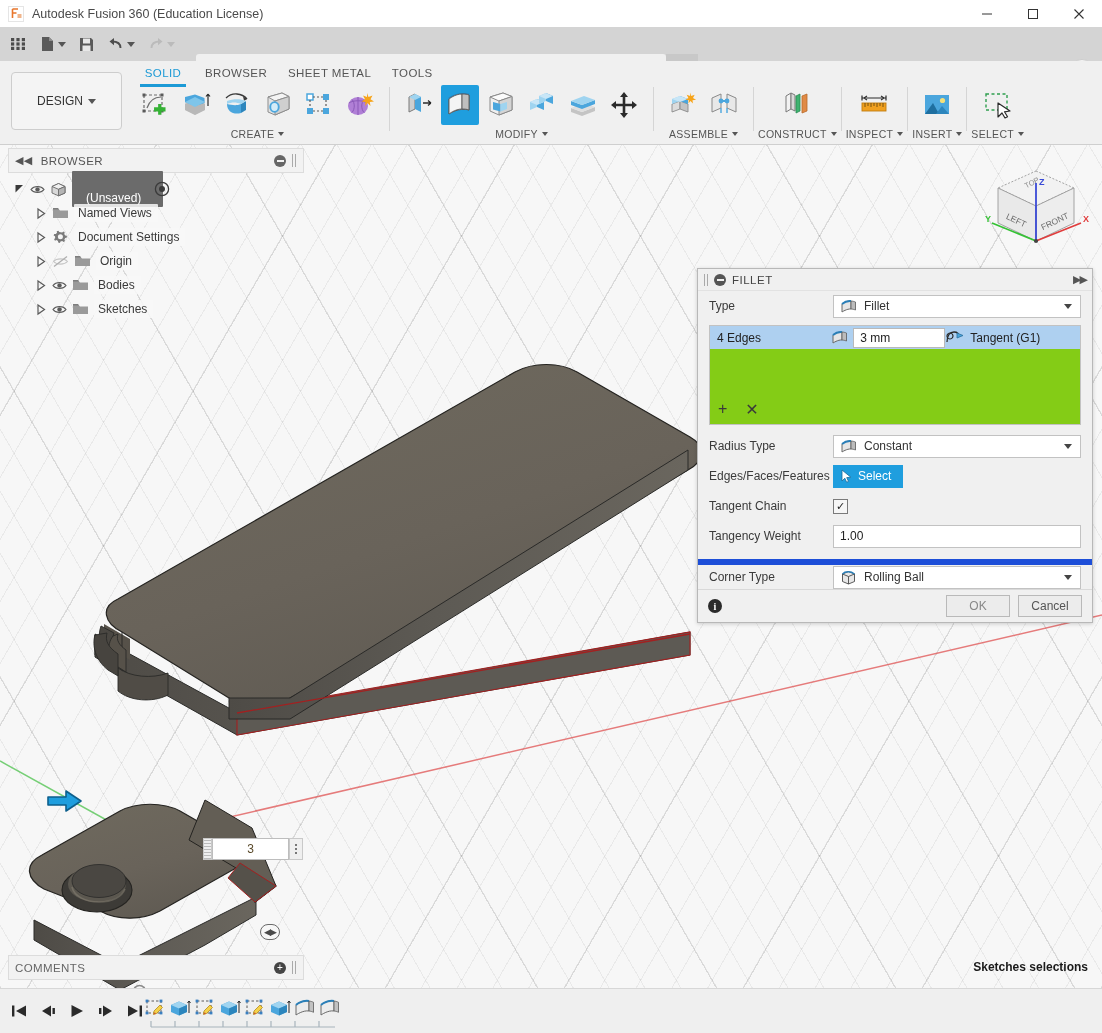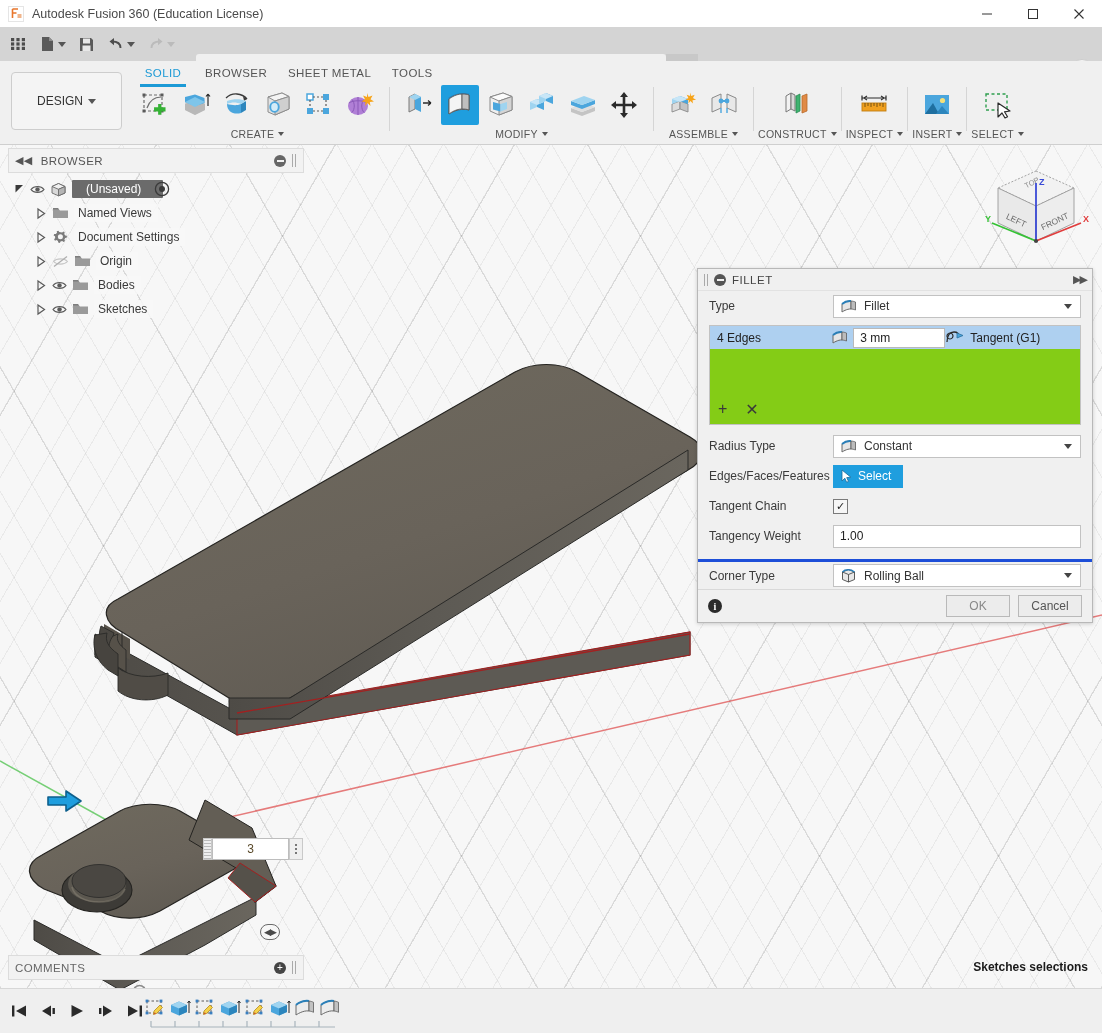--- a/index.html
+++ b/index.html
@@ -161,21 +161,21 @@
     content: ""; position: absolute; left: 2.5px; top: 5px; width: 7px; height: 2px; background: #f2f2f2;
   }
   .bh-grip { width: 5px; height: 13px; margin-left: 6px;
     background: repeating-linear-gradient(90deg,#aaa 0 1px, transparent 1px 3px); }
   .btree { padding-top: 4px; }
   .brow {
     height: 24px; display: flex; align-items: center; gap: 5px; padding-left: 6px;
     font-size: 12px; color: #3a3a3a;
   }
   .brow .lbl { background: rgba(248,248,248,.85); padding: 2px 6px 2px 4px; border-radius: 1px; }
-  .brow.root .lbl { background: #6b6b6b; color: #fff; padding: 2px 22px 2px 14px; }
+  .brow.root .lbl { background: #6b6b6b; color: #fff; padding: 20px 22px 2px 14px; }
 
   
   .viewcube { position: absolute; right: 10px; top: 16px; width: 108px; height: 100px; }
 
   
   .dialog {
     position: absolute; left: 697px; top: 268px; width: 396px;
     background: #f0f0f0; border: 1px solid #b8b8b8;
     box-shadow: 0 1px 4px rgba(0,0,0,.18);
   }
@@ -997,21 +997,21 @@
 
       <div class="frow">
         <div class="flab">Tangency Weight</div>
         <div class="fctl">
           <div class="txtin">1.00</div>
         </div>
       </div>
 
       <div style="height:8px"></div>
 
-      <div class="frow" style="border-top:3px solid #1d4ed8;padding-top:0">
+      <div class="frow" style="border-top:6px solid #1d4ed8;padding-top:0">
         <div class="flab">Corner Type</div>
         <div class="fctl">
           <div class="sel-box">
             <svg width="17" height="15" viewBox="0 0 17 15">
               <path d="M2.5 11.5 L2.5 4 L8.5 1.5 L14.5 4 L14.5 11.5 L8.5 14 Z" fill="#e8e8e8" stroke="#4a4a4a" stroke-width="0.9"></path>
               <path d="M2.5 4 L8.5 6.5 L14.5 4 M8.5 6.5 L8.5 14" fill="none" stroke="#4a4a4a" stroke-width="0.9"></path>
               <path d="M2.5 4 C5 1 11 1 14.5 4" fill="none" stroke="#2a7fb8" stroke-width="1.3"></path>
             </svg>
             <span>Rolling Ball</span>
             <span class="dd"></span>

